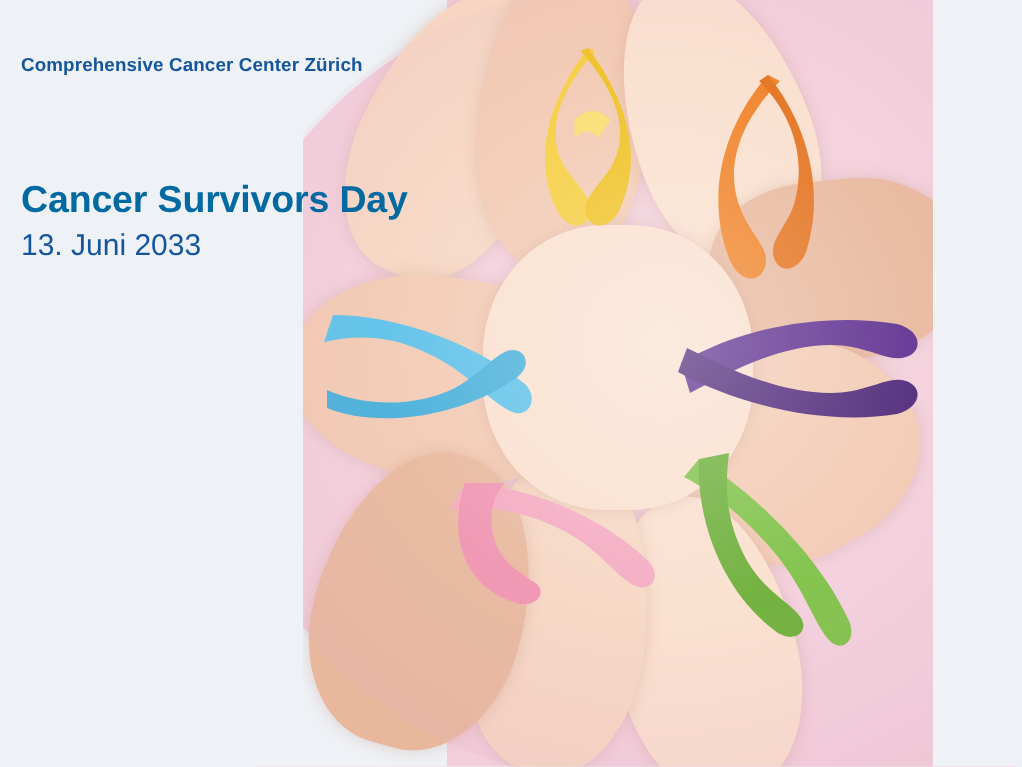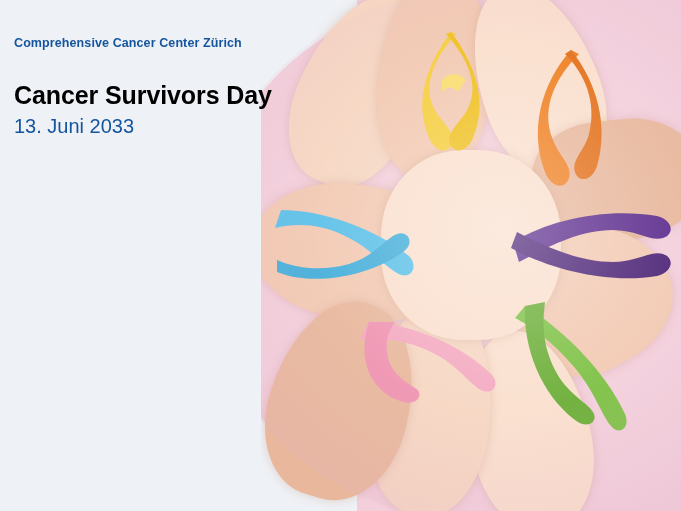--- a/index.html
+++ b/index.html
@@ -4,43 +4,43 @@
 <style>
   html,body{margin:0;padding:0;}
   body{
     width:681px;height:511px;
     font-family:"Liberation Sans", sans-serif;
     background:#eef1f5;
     overflow:hidden;
   }
   .poster{
     position:relative;
-    width:681px;height:511px;
+    width:622px;height:511px;
     background:#eef1f5;
     overflow:hidden;
   }
   
   .text-block{
     position:absolute;
     left:14px; top:36px;
     width:290px;
     z-index:10;
   }
   .org-name{
     font-size:12.5px;
     font-weight:bold;
     color:#14559e;
     letter-spacing:0.1px;
     line-height:1.2;
   }
   .title{
-    margin-top:30px;
+    margin-top:68px;
     font-size:25px;
     font-weight:bold;
-    color:#000000;
+    color:#0369a1;
     letter-spacing:-0.1px;
     line-height:1.15;
   }
   .date{
     margin-top:5px;
     font-size:20px;
     font-weight:normal;
     color:#14559e;
     letter-spacing:0px;
     line-height:1.15;

